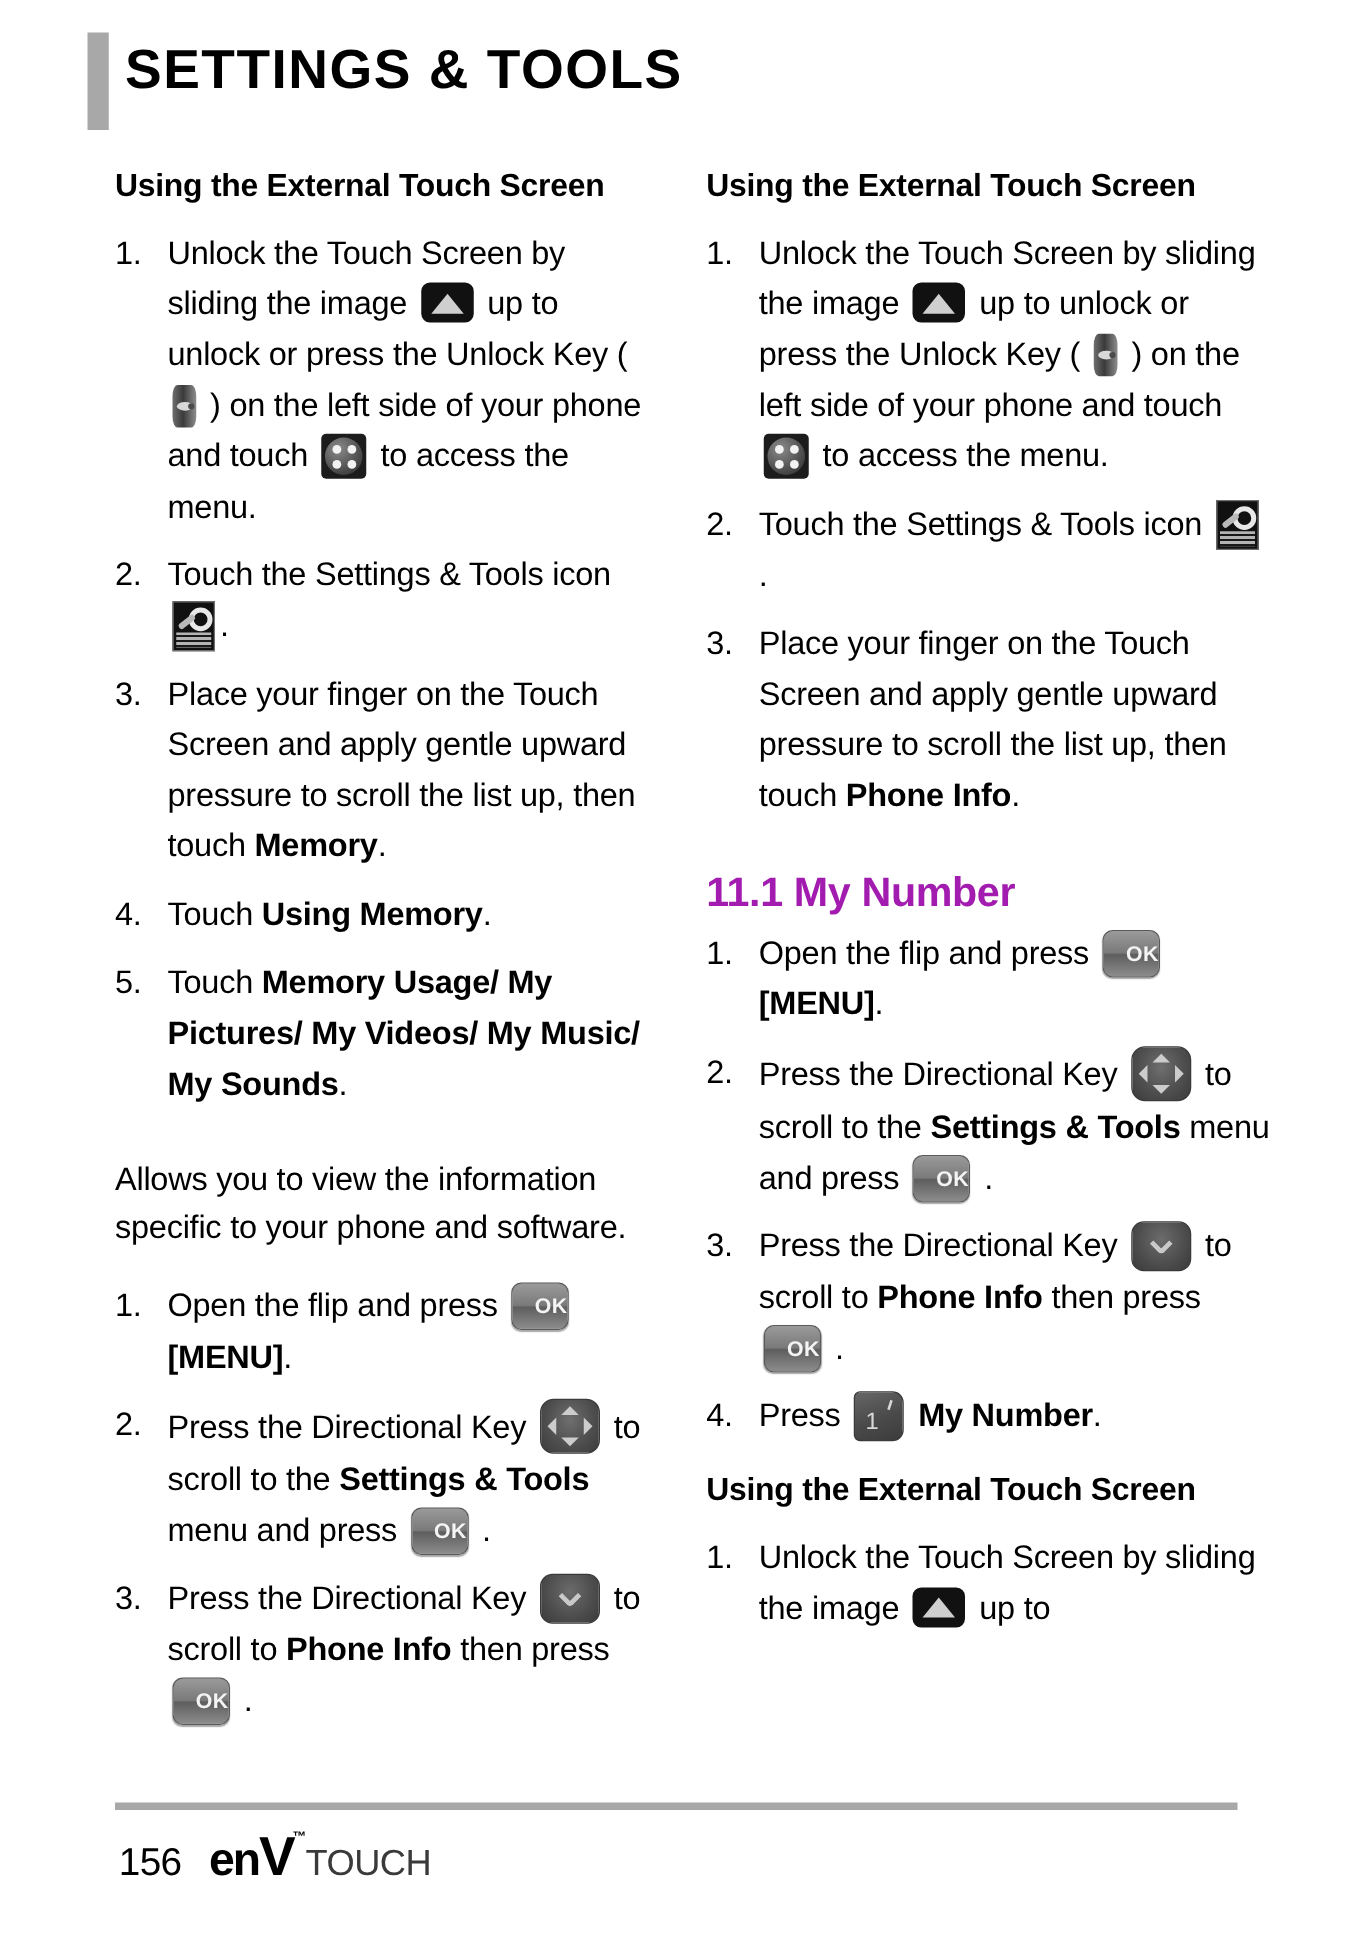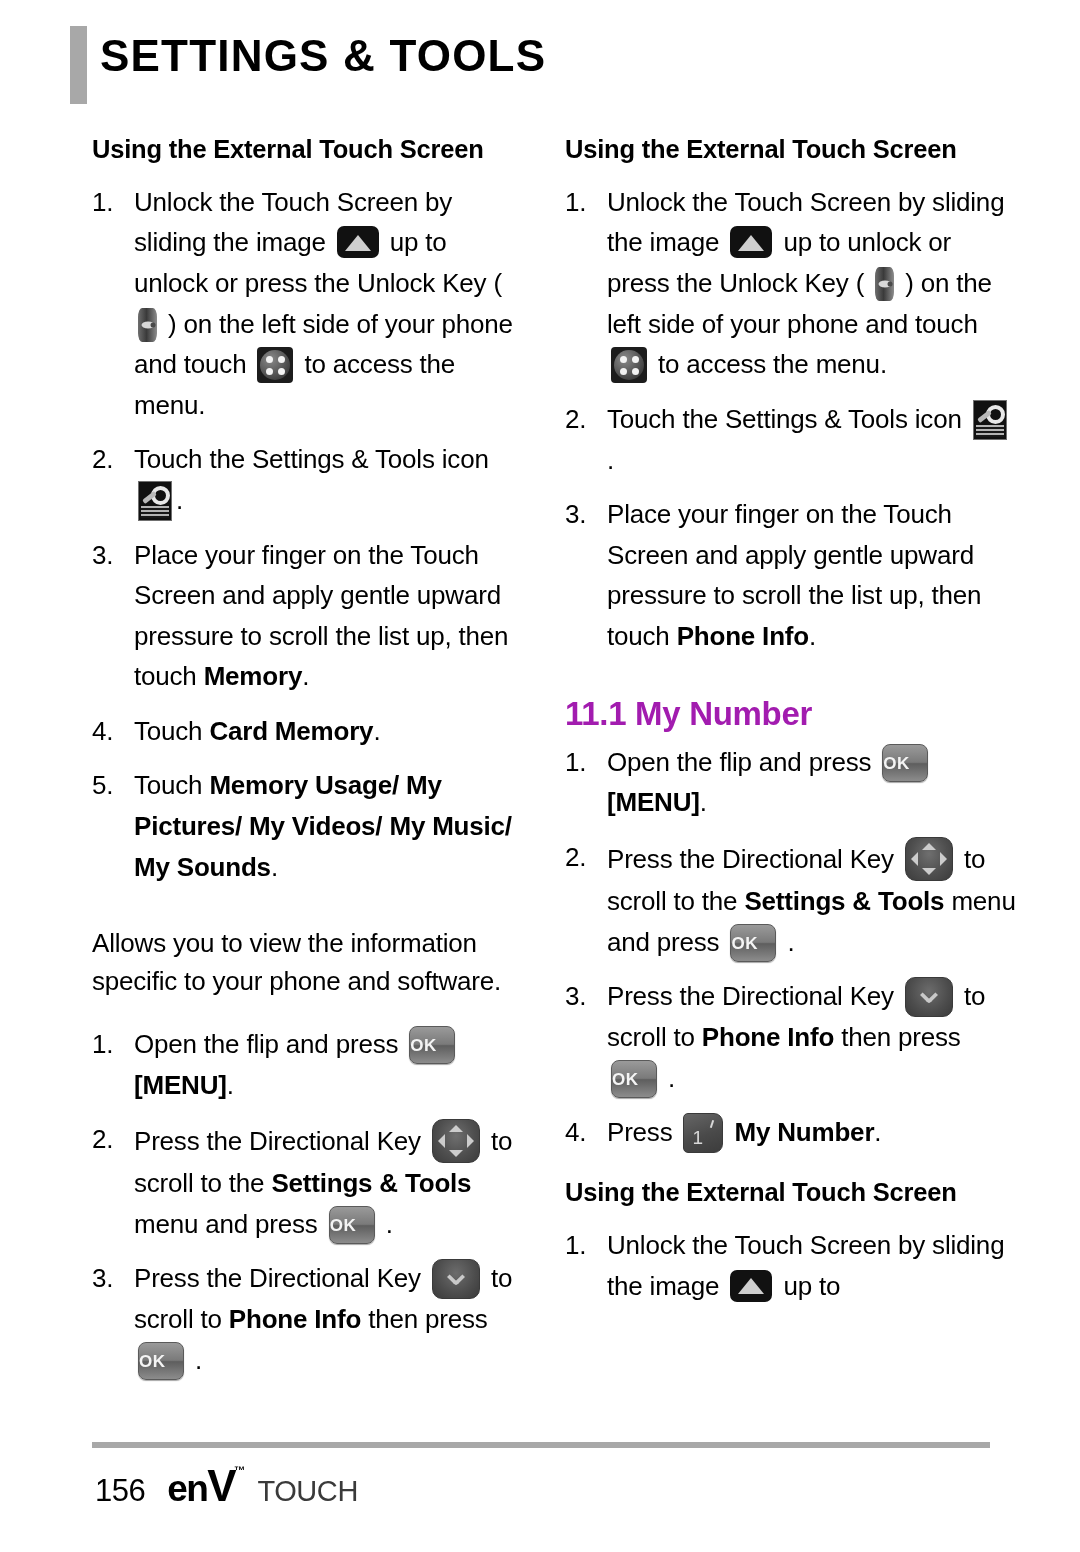--- a/index.html
+++ b/index.html
@@ -212,21 +212,21 @@
     border-radius: 8px;
     background: linear-gradient(180deg,#9a9a9a 0%,#7a7a7a 48%,#5e5e5e 52%,#8c8c8c 100%);
     border: 1px solid #5a5a5a;
     vertical-align: -11px;
     box-shadow: 0 1px 1px rgba(0,0,0,.35);
   }
   .ico-ok .lbl {
     position: absolute;
     left: 0; right: 0; top: 50%;
     transform: translateY(-50%);
-    text-align: left;
+    text-align: right;
     font-size: 17px;
     font-weight: bold;
     color: #f4f4f4;
     letter-spacing: .5px;
     line-height: 1;
   }
 
   
   .ico-dirkey {
     width: 48px; height: 44px;
@@ -324,21 +324,20 @@
     align-items: baseline;
     gap: 22px;
   }
   .page-num {
     font-size: 31px;
     letter-spacing: -0.5px;
   }
   .brand {
     display: flex;
     align-items: baseline;
-    gap: 13px;
   }
   .brand .env {
     font-size: 37px;
     font-weight: bold;
     letter-spacing: -1.6px;
     line-height: 1;
   }
   .brand .env .v {
     font-size: 44px;
   }
@@ -366,21 +365,21 @@
 
 <div class="columns">
 
   <div class="col col-left">
     <h3 class="sub-head">Using the External Touch Screen</h3>
 
     <ol class="steps">
         <li><span class="num">1.</span><span>Unlock the Touch Screen by sliding the image </span><span class="ico ico-unlock-image"><span class="tri"></span></span><span> up to unlock or press the Unlock Key ( </span><span class="ico ico-unlock-key"><span class="oval"></span></span><span> ) on the left side of your phone and touch </span><span class="ico ico-menu-grid"><span class="disc"></span><span class="dot d1"></span><span class="dot d2"></span><span class="dot d3"></span><span class="dot d4"></span></span><span> to access the menu.</span></li>
         <li><span class="num">2.</span><span>Touch the Settings &amp; Tools icon </span><span class="ico ico-settings-tools"><span class="gear"></span><span class="wrench"></span><span class="cap"></span></span><span>.</span></li>
         <li><span class="num">3.</span><span>Place your finger on the Touch Screen and apply gentle upward pressure to scroll the list up, then touch </span><b>Memory</b><span>.</span></li>
-        <li><span class="num">4.</span><span>Touch </span><b>Card Memory</b><span>.</span></li>
+        <li><span class="num">4.</span><span>Touch </span><b>Using Memory</b><span>.</span></li>
         <li><span class="num">5.</span><span>Touch </span><b>Memory Usage/ My Pictures/ My Videos/ My Music/ My Sounds</b><span>.</span></li>
       </ol>
 
     <div class="spacer-md"></div>
 
 
     <p class="para">Allows you to view the information specific to your phone and software.</p>
 
     <div class="spacer-sm"></div>
 

